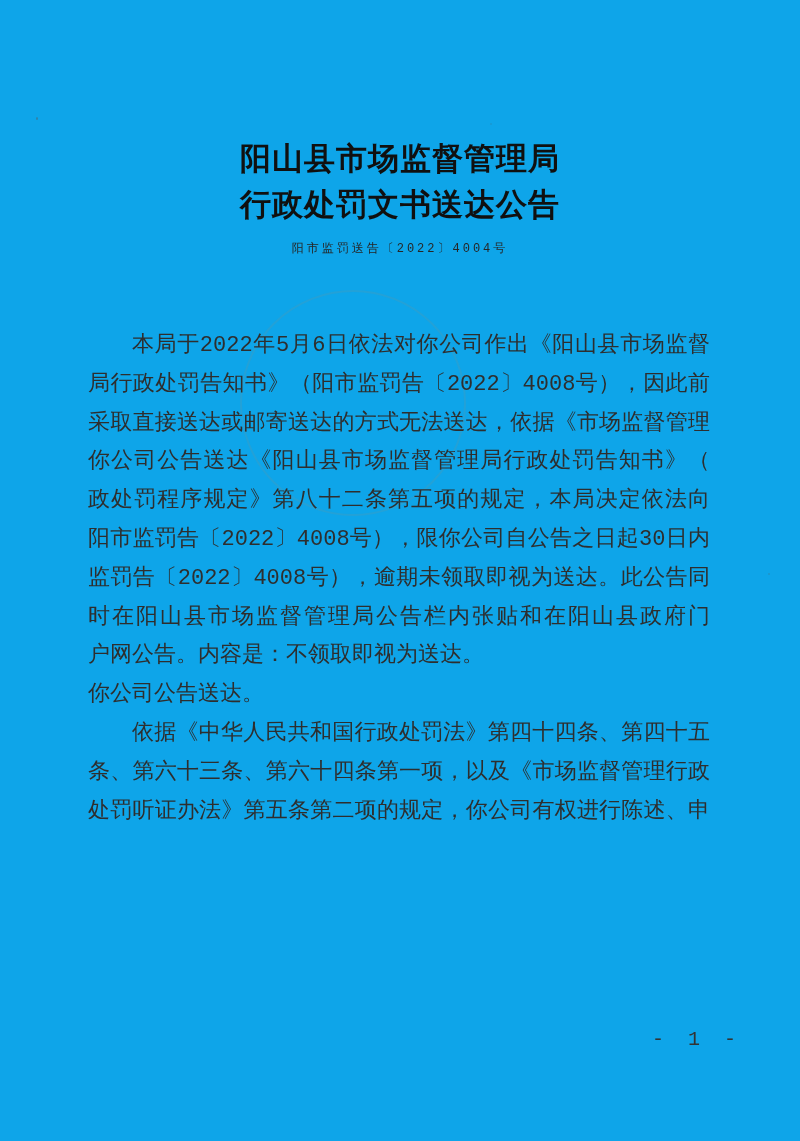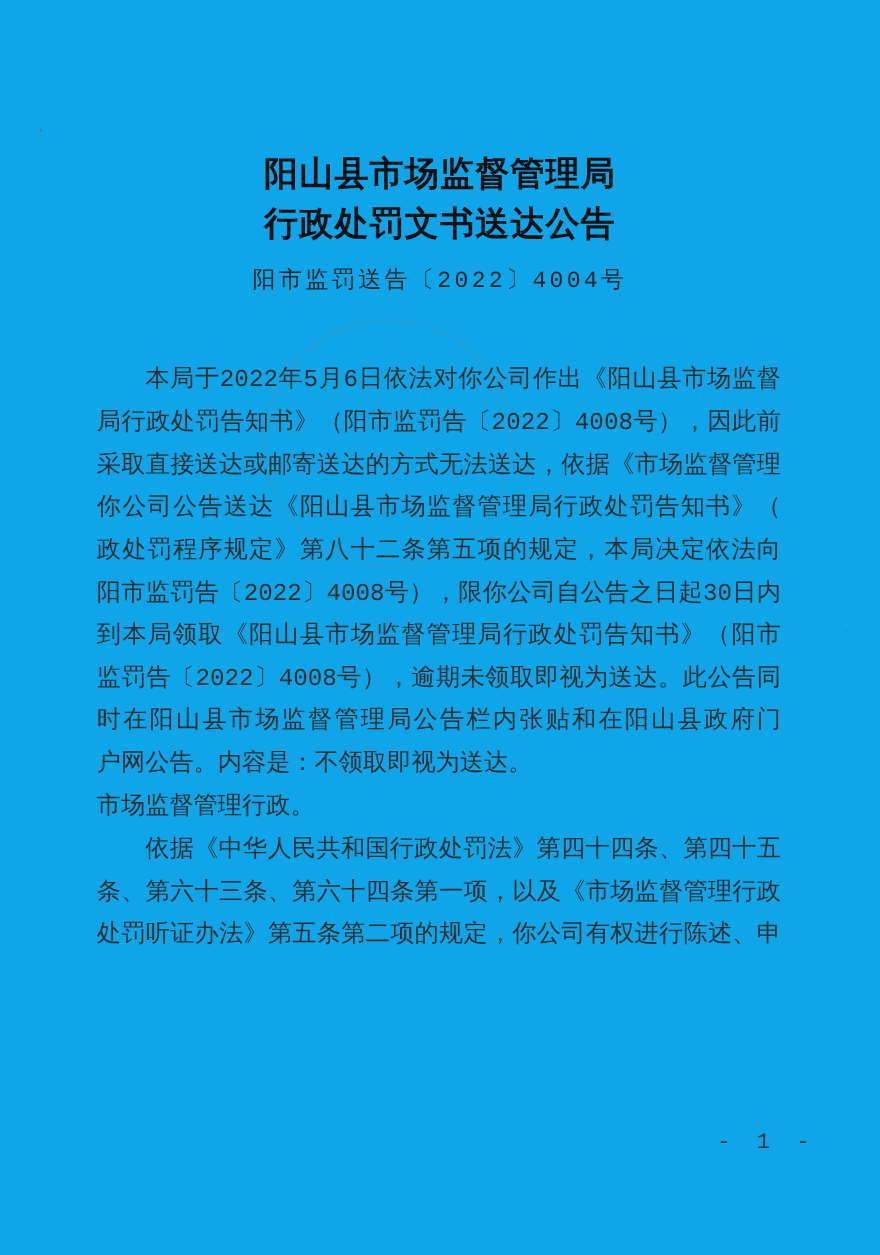--- a/index.html
+++ b/index.html
@@ -46,21 +46,21 @@
   }
   .title-line {
     font-size: 31px;
     font-weight: 700;
     line-height: 46px;
     letter-spacing: 1px;
     color: #101010;
   }
   .doc-number {
     margin-top: 10px;
-    font-size: 21px;
+    font-size: 12px;
     letter-spacing: 3px;
     color: #262626;
   }
 
   .body-block {
     position: absolute;
     top: 327px;
     left: 88px;
     width: 622px;
   }
@@ -107,25 +107,24 @@
     <div class="doc-number">阳市监罚送告〔2022〕4004号</div>
   </header>
 
   <main class="body-block">
     <div class="line indent">本局于2022年5月6日依法对你公司作出《阳山县市场监督管理</div>
     <div class="line">局行政处罚告知书》（阳市监罚告〔2022〕4008号），因此前</div>
     <div class="line">采取直接送达或邮寄送达的方式无法送达，依据《市场监督管理行</div>
     <div class="line">你公司公告送达《阳山县市场监督管理局行政处罚告知书》（</div>
     <div class="line">政处罚程序规定》第八十二条第五项的规定，本局决定依法向</div>
     <div class="line">阳市监罚告〔2022〕4008号），限你公司自公告之日起30日内</div>
-    <div class="line">到本局领取《阳山县市场监督管理局行政处罚告知书》（阳市</div>
     <div class="line">监罚告〔2022〕4008号），逾期未领取即视为送达。此公告同</div>
     <div class="line">时在阳山县市场监督管理局公告栏内张贴和在阳山县政府门</div>
     <div class="line plain">户网公告。内容是：不领取即视为送达。</div>
-    <div class="line plain">市场监督管理行政。</div>
+    <div class="line plain">你公司公告送达。</div>
     <div class="line indent">依据《中华人民共和国行政处罚法》第四十四条、第四十五</div>
     <div class="line">条、第六十三条、第六十四条第一项，以及《市场监督管理行政</div>
     <div class="line">处罚听证办法》第五条第二项的规定，你公司有权进行陈述、申</div>
   </main>
 
   <footer>
     <div class="page-number">- 1 -</div>
   </footer>
 
 </div>

